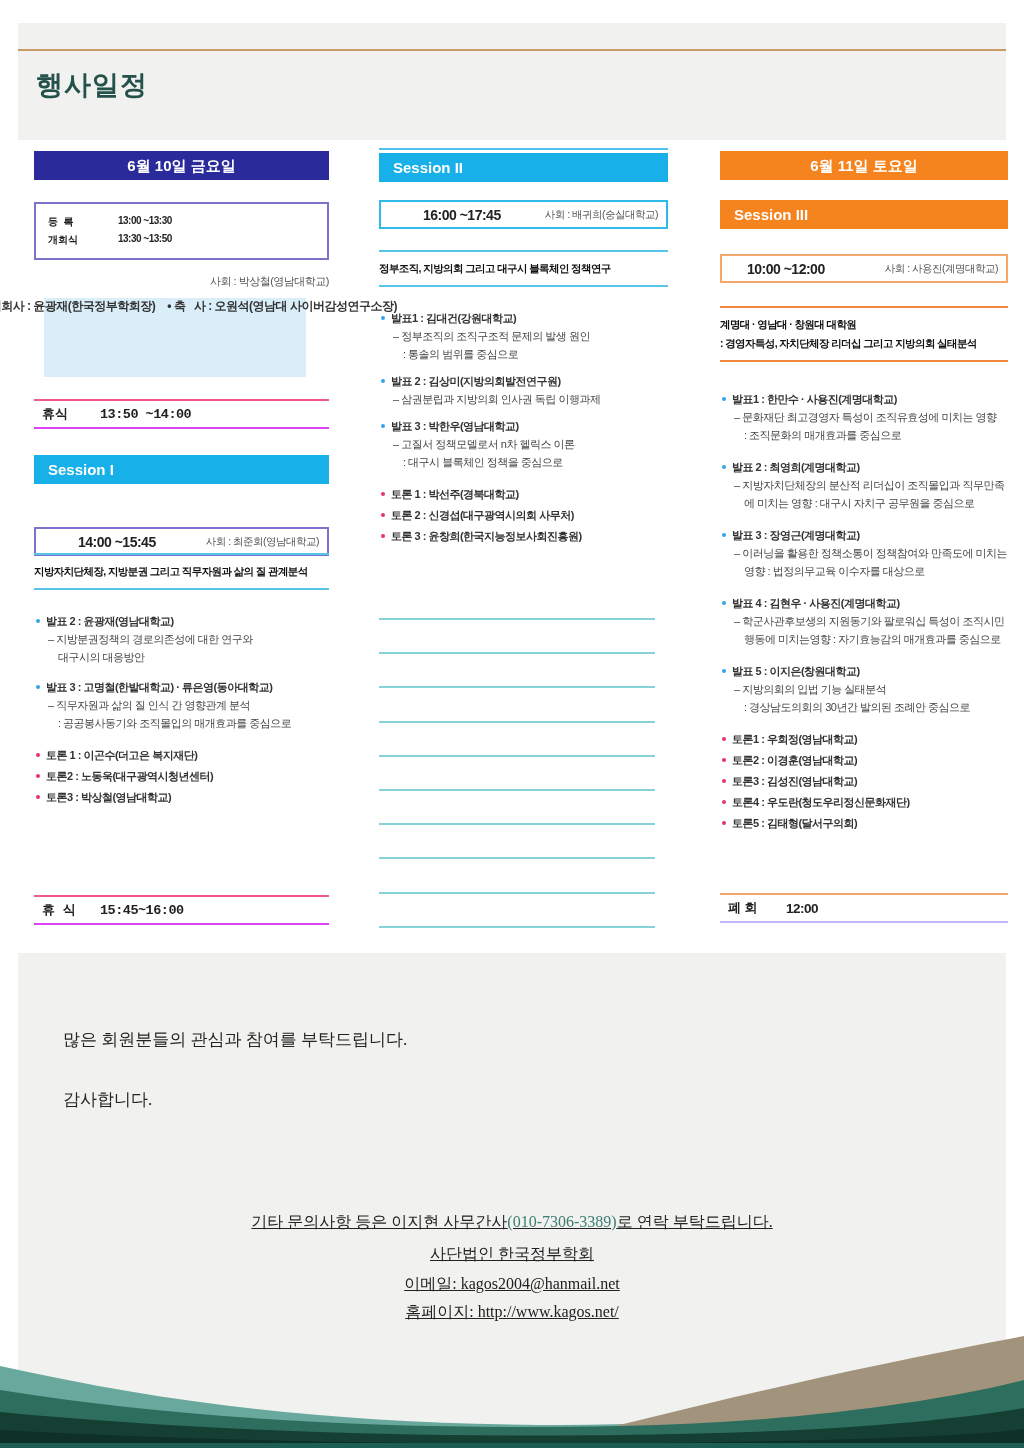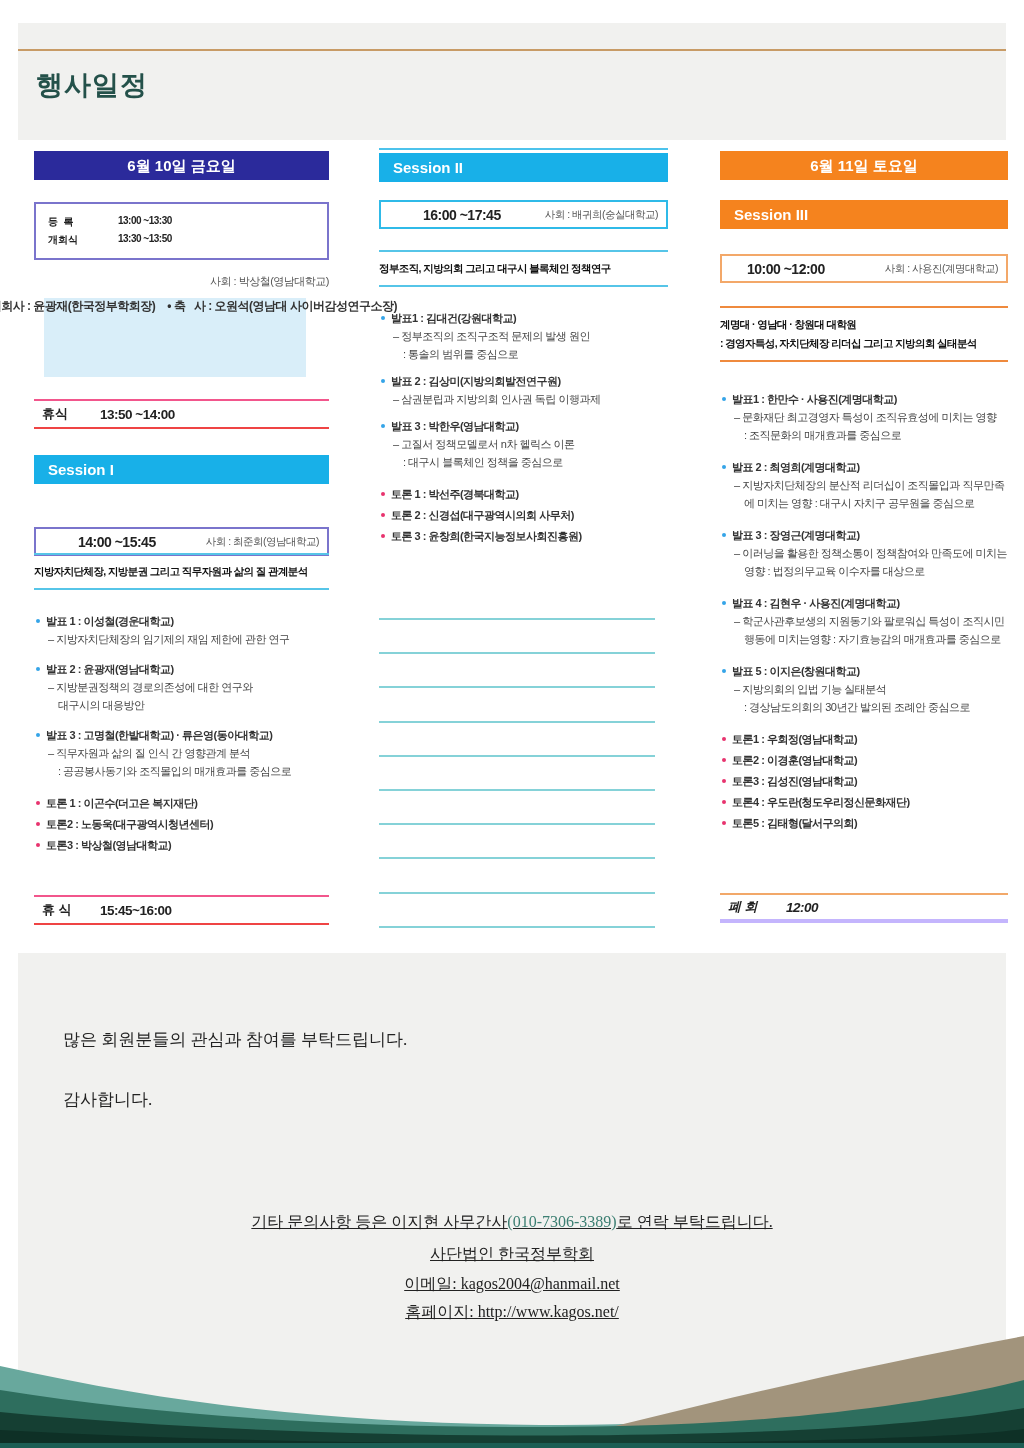--- a/index.html
+++ b/index.html
@@ -40,22 +40,22 @@
   .moderator-line{position:absolute;left:0;top:274px;width:100%;text-align:right;font-size:11px;color:#555;
                   letter-spacing:-0.5px;}
 
   .opening-box{position:absolute;left:10px;top:298px;width:262px;height:79px;background:#d9eef9;
                display:flex;flex-direction:row;justify-content:center;gap:12px;padding-left:30px;
                box-sizing:border-box;}
   .opening-box div{font-size:12px;font-weight:bold;color:#333;white-space:pre;letter-spacing:-0.5px;}
 
   .break-row{position:absolute;left:0;width:100%;height:30px;box-sizing:border-box;display:flex;
              align-items:center;padding-left:8px;}
-  .break-pink{border-top:2px solid #f2568c;border-bottom:2px solid #ef4444;}
-  .break-orange{border-top:2px solid #f2a869;border-bottom:4px solid #c4b5fd;font-style:italic;}
+  .break-pink{border-top:2px solid #f2568c;border-bottom:2px solid #d946ef;font-family:Liberation Mono, monospace;}
+  .break-orange{border-top:2px solid #f2a869;border-bottom:2px solid #c4b5fd;}
   .break-label{font-size:13px;font-weight:bold;color:#222;width:58px;white-space:pre;}
   .break-time{font-size:13.5px;font-weight:bold;color:#222;letter-spacing:-0.5px;}
 
   .topic-block{position:absolute;left:0;width:100%;box-sizing:border-box;display:flex;flex-direction:column;
                justify-content:center;}
   .topic-c12{border-top:2px solid #56c5e8;border-bottom:2px solid #56c5e8;}
   .topic-c3{border-top:2px solid #ef8a3d;border-bottom:2px solid #ef8a3d;}
   .topic-line{font-size:10.5px;font-weight:bold;color:#111;white-space:nowrap;letter-spacing:-0.6px;line-height:19px;}
 
   .item-list{position:absolute;left:0;width:100%;}
@@ -131,24 +131,20 @@
       <span class="time">14:00 ~15:45</span>
       <span class="mod">사회 : 최준회(영남대학교)</span>
     </div>
 
     <div class="topic-block topic-c12" style="top:553px;height:37px;">
       <div class="topic-line">지방자치단체장, 지방분권 그리고 직무자원과 삶의 질 관계분석</div>
     </div>
 
     <div class="item-list" style="top:600px;">
         <div class="item presentation">
-          <div class="item-title"><span class="dot"></span>발표 1 : 이성철(경운대학교)</div>
-          <div class="sub-dash">– 지방자치단체장의 임기제의 재임 제한에 관한 연구</div>
-        </div>
-        <div class="item presentation">
           <div class="item-title"><span class="dot"></span>발표 2 : 윤광재(영남대학교)</div>
           <div class="sub-dash">– 지방분권정책의 경로의존성에 대한 연구와</div>
           <div class="sub-cont">대구시의 대응방안</div>
         </div>
         <div class="item presentation">
           <div class="item-title"><span class="dot"></span>발표 3 : 고명철(한밭대학교) · 류은영(동아대학교)</div>
           <div class="sub-dash">– 직무자원과 삶의 질 인식 간 영향관계 분석</div>
           <div class="sub-colon">: 공공봉사동기와 조직몰입의 매개효과를 중심으로</div>
         </div>
         <div class="item discussion">

